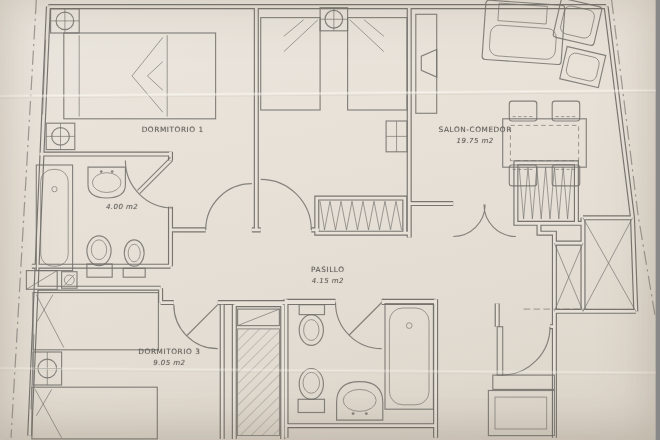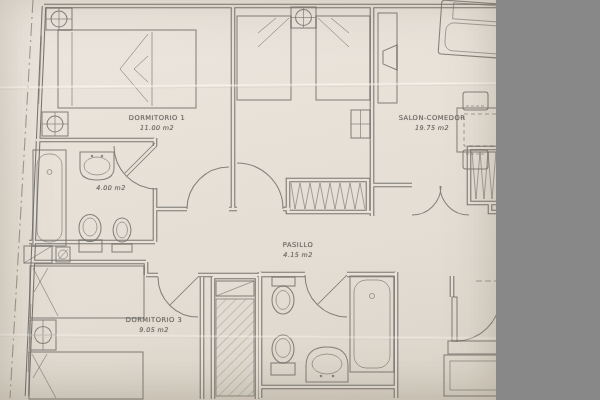--- a/index.html
+++ b/index.html
@@ -1,17 +1,17 @@
 <!DOCTYPE html>
 <html style="--paper: #e7e1d8; --wall: #5f5d59; --ink: #73716c; --text: #615f5b; --boundary: #8b8780;"><head>
 <meta charset="utf-8">
 <style>
   html,body{margin:0;padding:0;background:#888;}
   #photo{
-    position:relative;width:496px;height:400px;overflow:hidden;
+    position:relative;width:596px;height:400px;overflow:hidden;
     background:linear-gradient(168deg,#ece7df 0%,#e8e2d9 30%,#e3ddd3 65%,#dbd4c9 100%);
     font-family:"DejaVu Sans","Liberation Sans",sans-serif;
   }
   #plan-svg{position:absolute;left:0;top:0;}
   .wall-dark{fill:none;stroke:var(--wall,#5f5d59);stroke-width:4.6;stroke-linecap:butt;opacity:.82;}
   .wall-core{fill:none;stroke:var(--paper,#e7e1d8);stroke-width:2.5;stroke-linecap:butt;}
   .ink{fill:none;stroke:var(--ink,#73716c);stroke-width:1.05;opacity:.85;}
   .ink-thin{fill:none;stroke:var(--ink,#73716c);stroke-width:.8;opacity:.75;}
   .boundary{fill:none;stroke:var(--boundary,#8b8780);stroke-width:1.1;stroke-dasharray:13 4 2 4;opacity:.8;}
   .dotfill{fill:var(--ink,#73716c);opacity:.8;}
@@ -230,21 +230,20 @@
     <rect class="ink" x="448" y="341" width="56" height="13"></rect>
     <rect class="ink" x="444" y="355" width="60" height="41"></rect>
     <rect class="ink-thin" x="450" y="361" width="47" height="29"></rect>
   </g>
 
   <path class="ink-thin" d="M476,281 L534,281" stroke-dasharray="6 3"></path>
 </svg>
 
 <div class="rlabel" style="left:157px;top:114px">
   <span class="rname">DORMITORIO 1</span>
-  <span class="rarea">11.00 m2</span>
 </div>
 <div class="rlabel" style="left:432px;top:114px">
   <span class="rname">SALON-COMEDOR</span>
   <span class="rarea">19.75 m2</span>
 </div>
 <div class="rlabel" style="left:111px;top:184px">
   <span class="rarea">4.00 m2</span>
 </div>
 <div class="rlabel" style="left:298px;top:241px">
   <span class="rname">PASILLO</span>

